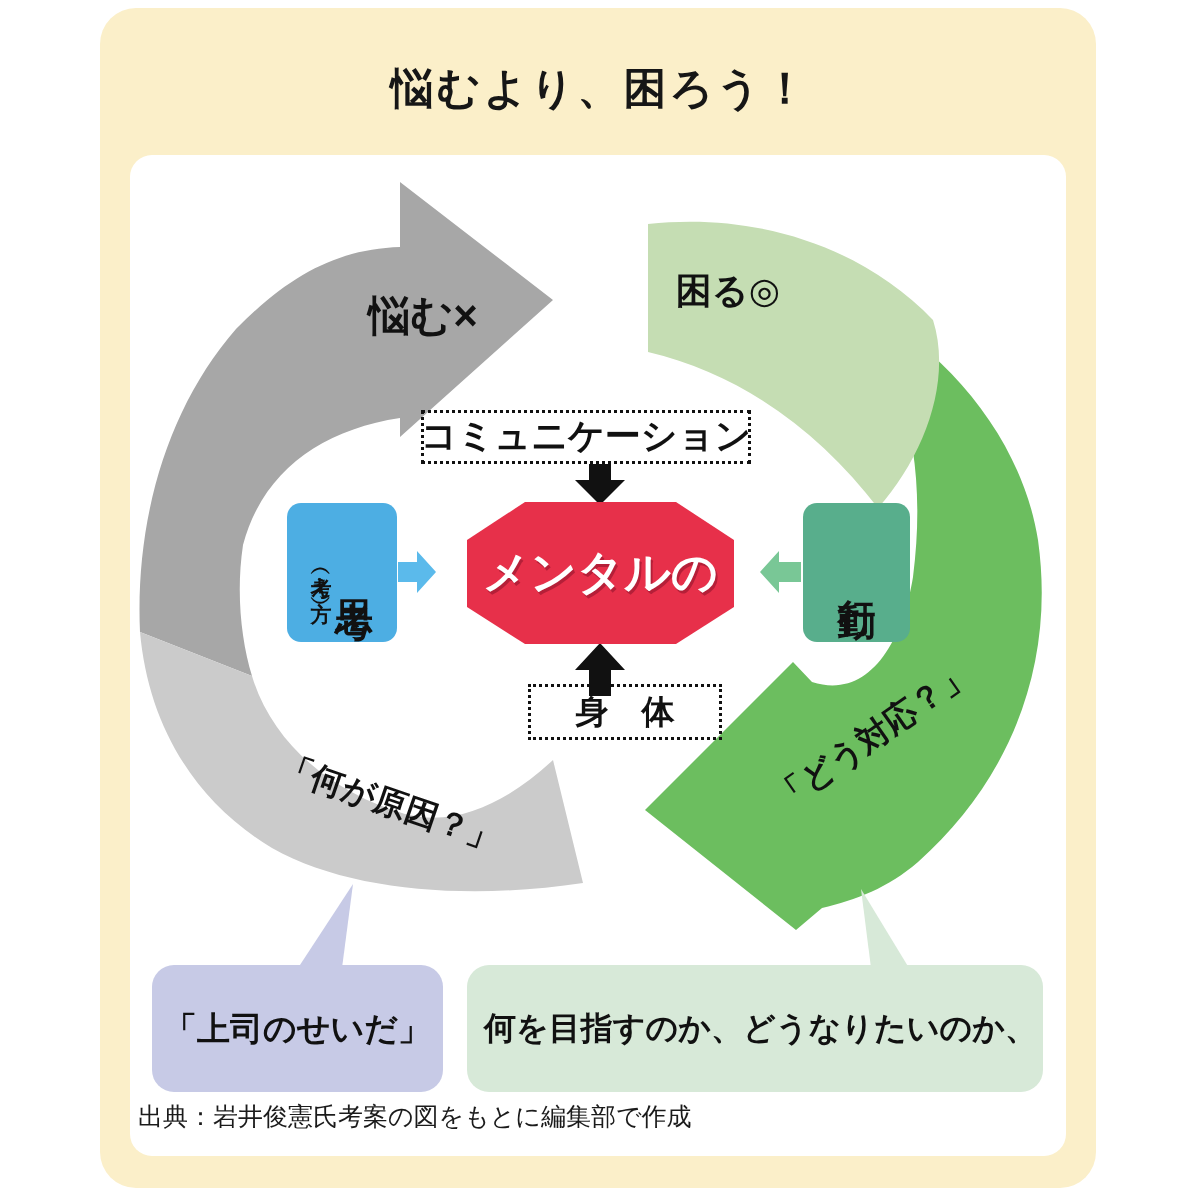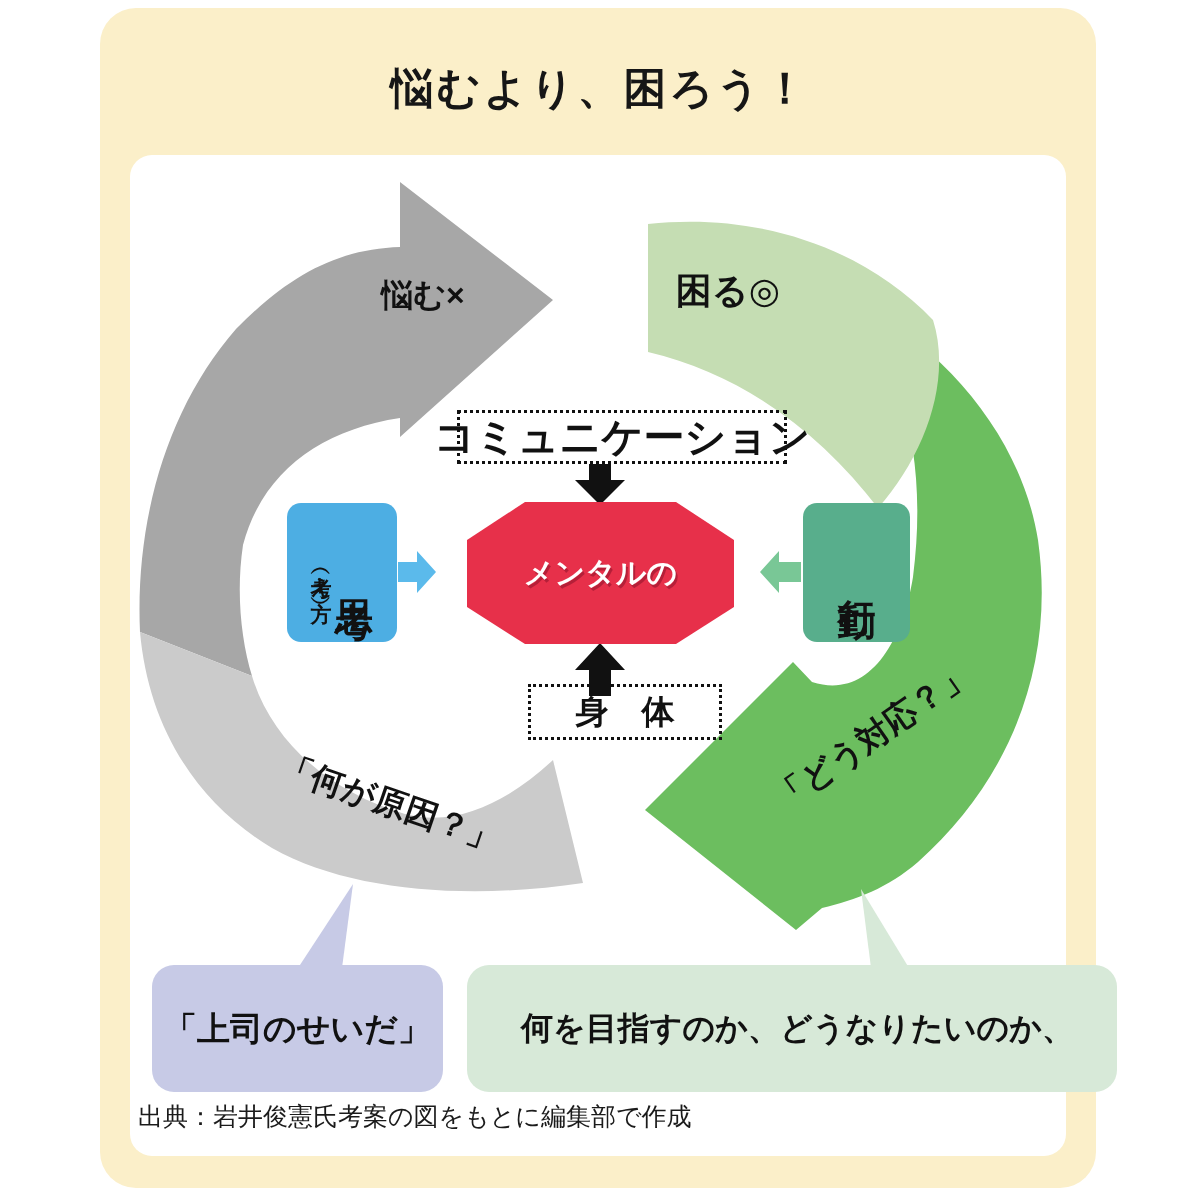--- a/index.html
+++ b/index.html
@@ -16,57 +16,57 @@
     letter-spacing: 3px;
     margin-top: 8px;
   }
   .panel {
     position: absolute; left: 130px; top: 155px; width: 936px; height: 1001px;
     background: #ffffff; border-radius: 22px;
   }
   .shapes { position: absolute; left: 0; top: 0; width: 1200px; height: 1199px; }
 
   .label { position: absolute; color: #111; font-weight: 700; text-align: center; white-space: nowrap; }
-  .worry-label    { left: 343px; top: 274px; width: 160px; font-size: 32px; text-align: center; }
+  .worry-label    { left: 343px; top: 288px; width: 160px; font-size: 42px; text-align: center; }
   .trouble-label  { left: 648px; top: 267px; width: 160px; font-size: 36px; }
   .cause-label    { left: 255px; top: 781px; width: 270px; font-size: 33px; transform: rotate(19deg); }
   .respond-label  { left: 738px; top: 714px; width: 270px; font-size: 33px; transform: rotate(-35deg); }
 
   .dotted-box {
     position: absolute; border: 3px dotted #111; background: transparent;
     display: flex; align-items: center; justify-content: center;
     font-weight: 700; color: #111; white-space: nowrap;
   }
-  .communication-box { left: 457px; top: 410px; width: 330px; height: 54px; font-size: 41px; }
+  .communication-box { left: 421px; top: 410px; width: 330px; height: 54px; font-size: 36px; align-items: flex-end; }
   .body-box          { left: 528px; top: 684px; width: 194px; height: 56px; font-size: 33px; }
 
   .octagon-text {
     position: absolute; left: 467px; top: 502px; width: 267px; height: 142px;
     display: flex; flex-direction: row; align-items: center; justify-content: center;
-    color: #ffffff; font-weight: 800; font-size: 30px; line-height: 1.16;
+    color: #ffffff; font-weight: 800; font-size: 46px; line-height: 1.16;
     text-shadow: 2px 3px 0 rgba(120,10,35,0.45); white-space: nowrap;
   }
 
   .side-box {
     position: absolute; top: 503px; height: 139px; border-radius: 14px;
     display: flex; align-items: center; justify-content: center; gap: 3px;
   }
   .thinking-box { left: 287px; width: 110px; background: #4DAEE3; }
   .action-box   { left: 803px; width: 107px; background: #58AE8C; }
   .v-text { writing-mode: vertical-rl; color: #111; font-weight: 700; line-height: 1; white-space: nowrap; }
   .v-main { font-size: 38px; letter-spacing: 4px; }
   .v-sub  { font-size: 21px; }
 
   .bubble {
     position: absolute; top: 965px; height: 127px; border-radius: 22px;
     display: flex; flex-direction: column; align-items: center; justify-content: center;
     color: #111; font-weight: 700; line-height: 1.45; white-space: nowrap;
   }
   .blame-bubble { left: 152px; width: 291px; background: #C7CAE6; font-size: 33px; }
-  .goal-bubble  { left: 467px; width: 650px; background: #D7E9D8; font-size: 32px; padding-left: 11px; }
+  .goal-bubble  { left: 467px; width: 576px; background: #D7E9D8; font-size: 32px; padding-left: 11px; }
 
   .source-note {
     position: absolute; left: 138px; top: 1100px; font-size: 25px; font-weight: 500; color: #1b1b1b;
     white-space: nowrap;
     font-family: Liberation Mono, monospace;
   }
 </style>
 </head>
 <body>
 

